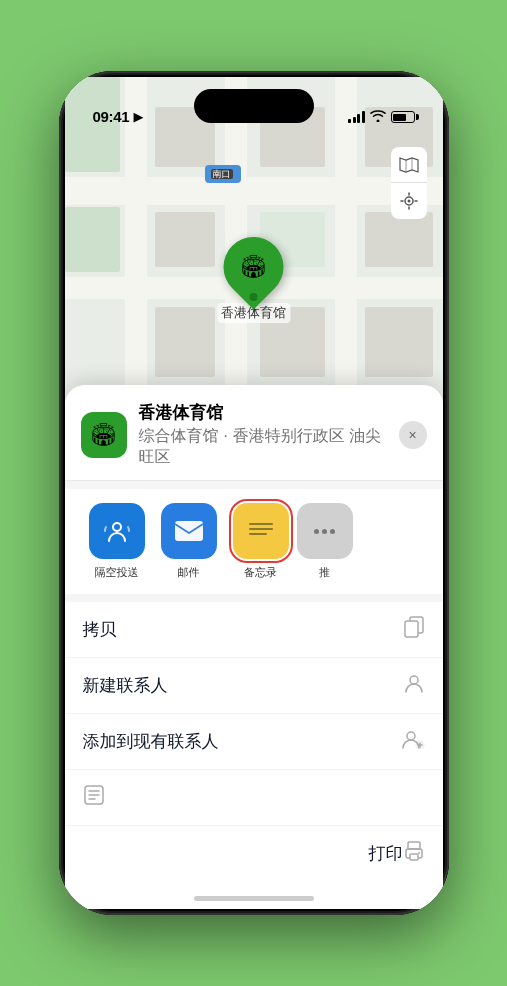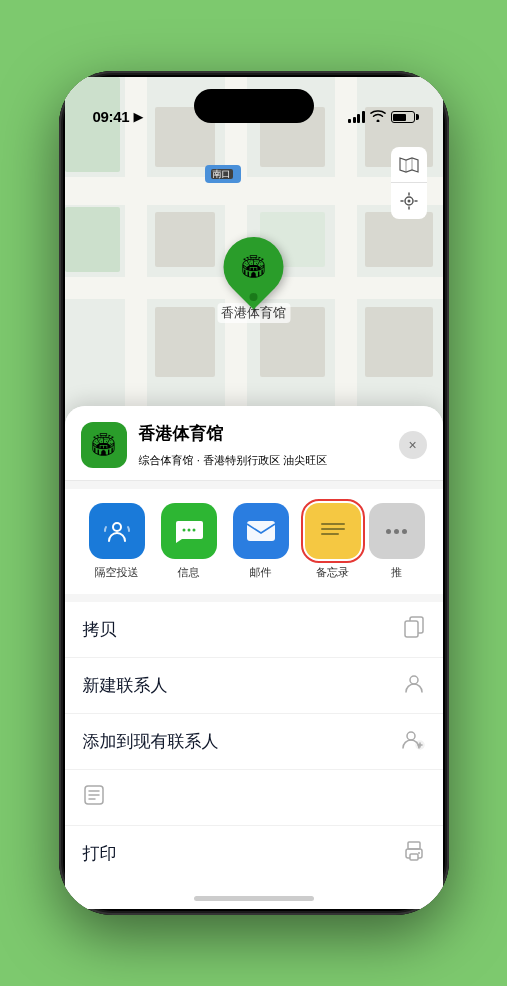--- a/index.html
+++ b/index.html
@@ -231,23 +231,23 @@
       flex: 1;
     }
 
     .venue-name {
       font-size: 17px;
       font-weight: 600;
       color: #000;
     }
 
     .venue-desc {
-      font-size: 11px;
-      color: #000000;
-      margin-top: 8px;
+      font-size: 16px;
+      color: #737373;
+      margin-top: 2px;
     }
 
     .close-btn {
       width: 28px;
       height: 28px;
       background: #e0e0e0;
       border-radius: 50%;
       display: flex;
       align-items: center;
       justify-content: center;
@@ -455,31 +455,20 @@
           <div class="share-icon airdrop-icon">
             <svg width="28" height="28" viewBox="0 0 28 28" fill="none">
               <circle cx="14" cy="10" r="4" stroke="#fff" stroke-width="2" fill="none"></circle>
               <path d="M6 24c0-4.4 3.6-8 8-8s8 3.6 8 8" stroke="#fff" stroke-width="2" fill="none" stroke-linecap="round"></path>
               <path d="M2 14c0-1 .4-3 1-4M25 10c.6 1 1 3 1 4" stroke="#fff" stroke-width="2" stroke-linecap="round" opacity="0.6"></path>
             </svg>
           </div>
           <span class="share-label">隔空投送</span>
         </div>
 
-        <div class="share-item">
-          <div class="share-icon messages-icon">
-            <svg width="30" height="28" viewBox="0 0 30 28" fill="none">
-              <path d="M3 4h24a2 2 0 0 1 2 2v14a2 2 0 0 1-2 2H8l-6 4V6a2 2 0 0 1 2-2z" fill="#fff"></path>
-              <circle cx="10" cy="13" r="1.5" fill="#2db633"></circle>
-              <circle cx="15" cy="13" r="1.5" fill="#2db633"></circle>
-              <circle cx="20" cy="13" r="1.5" fill="#2db633"></circle>
-            </svg>
-          </div>
-          <span class="share-label">信息</span>
-        </div>
 
         <div class="share-item">
           <div class="share-icon mail-icon">
             <svg width="30" height="24" viewBox="0 0 30 24" fill="none">
               <rect x="1" y="2" width="28" height="20" rx="3" fill="#fff" opacity="0.95"></rect>
               <path d="M1 5l14 9 14-9" stroke="#2a7de0" stroke-width="1.5" fill="none"></path>
             </svg>
           </div>
           <span class="share-label">邮件</span>
         </div>
@@ -542,21 +531,21 @@
 
         <div class="action-item">
           <span class="action-icon-right">
             <svg width="22" height="22" viewBox="0 0 22 22" fill="none">
               <rect x="2" y="2" width="18" height="18" rx="3" stroke="#aaa" stroke-width="1.5" fill="none"></rect>
               <path d="M6 7h10M6 11h10M6 15h6" stroke="#aaa" stroke-width="1.5" stroke-linecap="round"></path>
             </svg>
           </span>
         </div>
 
-        <div class="action-item" style="border-bottom:none;">
+        <div class="action-item" style="border-bottom:none;justify-content:flex-end;">
           <span class="action-label">打印</span>
           <span class="action-icon-right">
             <svg width="22" height="22" viewBox="0 0 22 22" fill="none">
               <rect x="5" y="2" width="12" height="7" rx="1" stroke="#aaa" stroke-width="1.5" fill="none"></rect>
               <rect x="3" y="9" width="16" height="9" rx="2" stroke="#aaa" stroke-width="1.5" fill="none"></rect>
               <rect x="7" y="14" width="8" height="6" rx="1" stroke="#aaa" stroke-width="1.5" fill="#fff"></rect>
               <circle cx="16" cy="13" r="1" fill="#aaa"></circle>
             </svg>
           </span>
         </div>

